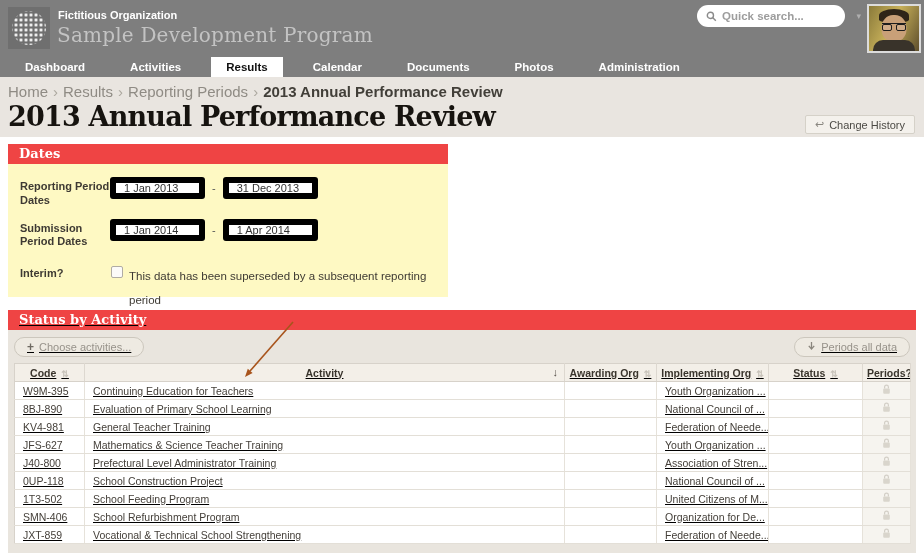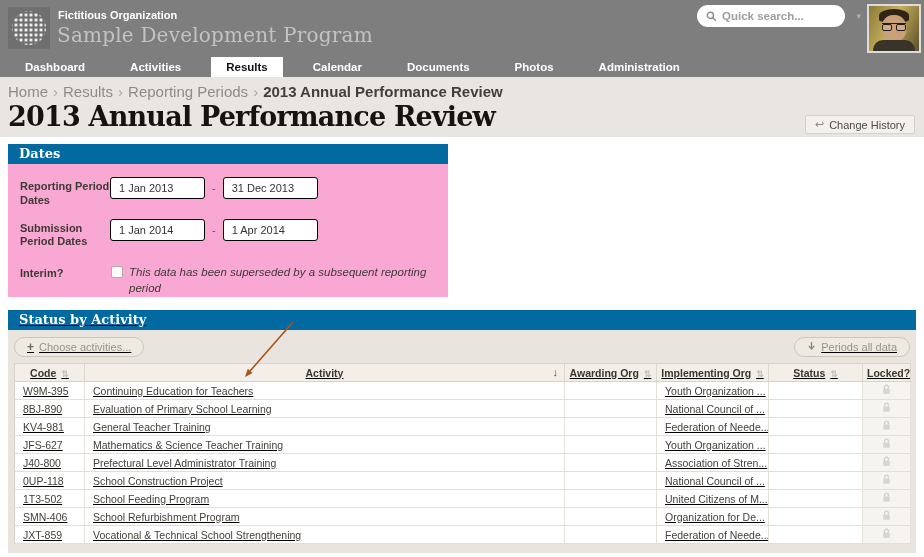--- a/index.html
+++ b/index.html
@@ -51,35 +51,35 @@
   .crumb-current { color:#423f39; font-weight:bold; }
   .page-title { font-family:"DejaVu Serif", serif; font-size:27px; font-weight:bold;
     color:#16130f; letter-spacing:-0.8px; margin-top:1px; }
   .change-history { position:absolute; right:9px; bottom:3px; height:19px;
     background:#f4f1ec; border:1px solid #d5d1c8; border-radius:2px;
     font-size:11px; color:#4c4a45; display:flex; align-items:center; gap:5px;
     padding:0 9px; cursor:pointer; }
   .ch-icon { color:#8a8780; font-size:11px; }
   
   .page-body { padding:7px 8px 0; background:#ffffff; }
-  .panel-header { background:#0369a1; color:#ffffff; font-family:"DejaVu Serif", serif;
+  .panel-header { background:#ef4444; color:#ffffff; font-family:"DejaVu Serif", serif;
     font-weight:bold; font-size:13px; height:20px; line-height:20px; padding:0 11px; }
   .dates-panel { width:440px; }
-  .dates-body { background:#f9a8d4; height:133px; padding:13px 12px 0; }
+  .dates-body { background:#fef9c3; height:133px; padding:13px 12px 0; }
   .form-row { display:flex; margin-bottom:11px; }
   .form-label { width:90px; font-size:11px; font-weight:bold; color:#3e3a33;
     line-height:1.25; padding-top:3px; flex:none; }
-  .date-input { width:95px; height:22px; border:1px solid #000000; border-radius:3px;
+  .date-input { width:95px; height:22px; border:6px solid #000000; border-radius:3px;
     font-size:11px; color:#333333; padding:0 8px; background:#ffffff;
     font-family:"Liberation Sans", sans-serif; }
   .range-dash { margin:0 7px; color:#555555; line-height:22px; font-size:11px; }
   .interim-row { display:flex; margin-top:15px; }
   .checkbox { width:12px; height:12px; border:1px solid #b0aca4; background:#fcfbf9;
     border-radius:2px; margin:2px 6px 0 1px; flex:none; cursor:pointer; }
-  .checkbox-label { font-size:11.5px; color:#3e3a33; line-height:16px;font-style:italic; }
+  .checkbox-label { font-size:11.5px; color:#3e3a33; line-height:24px; }
   
   .status-panel { margin-top:13px;text-decoration:underline; }
   .status-body { background:#e9e5de; padding:6px 6px 9px; }
   .toolbar { display:flex; justify-content:space-between; margin-bottom:6px; padding-top:1px; }
   .btn-pill { height:20px; border-radius:10px; border:1px solid #ccc7bd; background:#eeeae2;
     font-size:11px; color:#97928a; padding:0 12px; display:flex; align-items:center; gap:5px; cursor:pointer; }
   .btn-pill .plus { color:#6f6a62; font-weight:bold; font-size:12px; }
   .data-table { width:100%; border-collapse:collapse; background:#ffffff;
     border:1px solid #d7d2ca; table-layout:fixed; }
   .data-table th { background:#f3efe8; font-size:10.5px; font-weight:bold; color:#3a352d;
@@ -202,21 +202,21 @@
             <col style="width:94px">
             <col style="width:48px">
         </colgroup>
         <thead>
           <tr>
             <th><span>Code</span><span class="sort">⇅</span></th>
             <th class="activity"><span>Activity</span><span class="desc">↓</span></th>
             <th><span>Awarding Org</span><span class="sort">⇅</span></th>
             <th><span>Implementing Org</span><span class="sort">⇅</span></th>
             <th><span>Status</span><span class="sort">⇅</span></th>
-            <th><span>Locked?</span></th>
+            <th><span>Periods?</span></th>
           </tr>
         </thead>
         <tbody>
           <tr>
             <td>W9M-395</td>
             <td>Continuing Education for Teachers</td>
             <td></td>
             <td>Youth Organization ...</td>
             <td></td>
             <td class="locked-cell"><svg width="9" height="11" viewBox="0 0 9 11">

